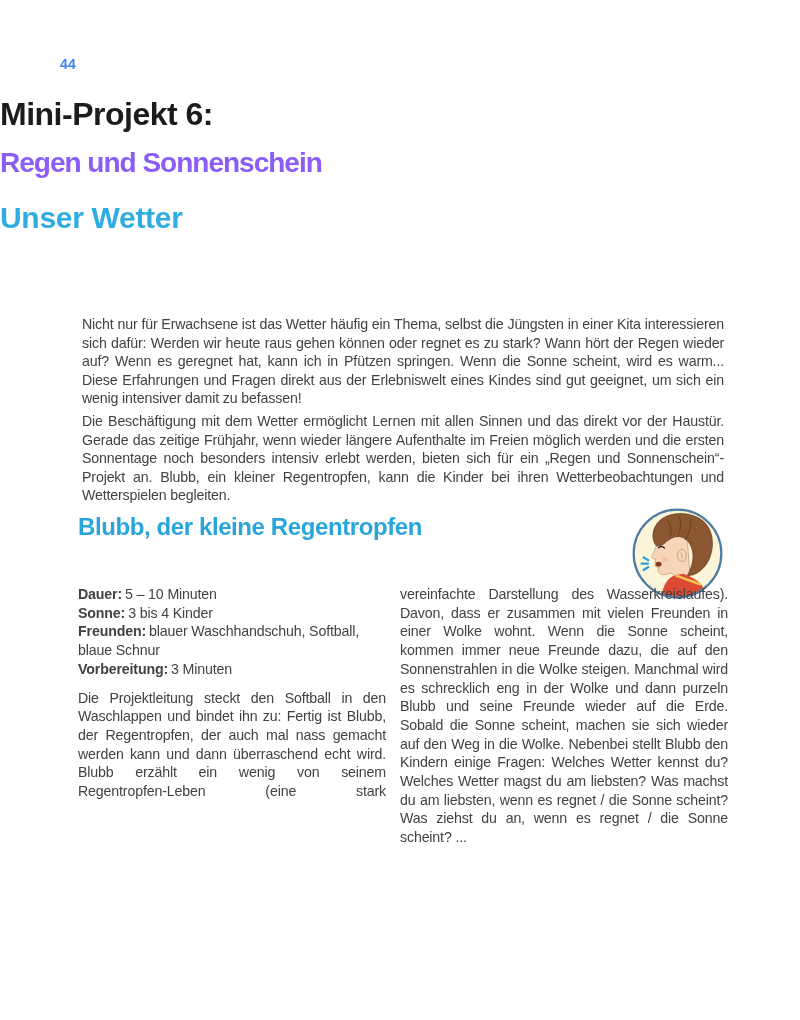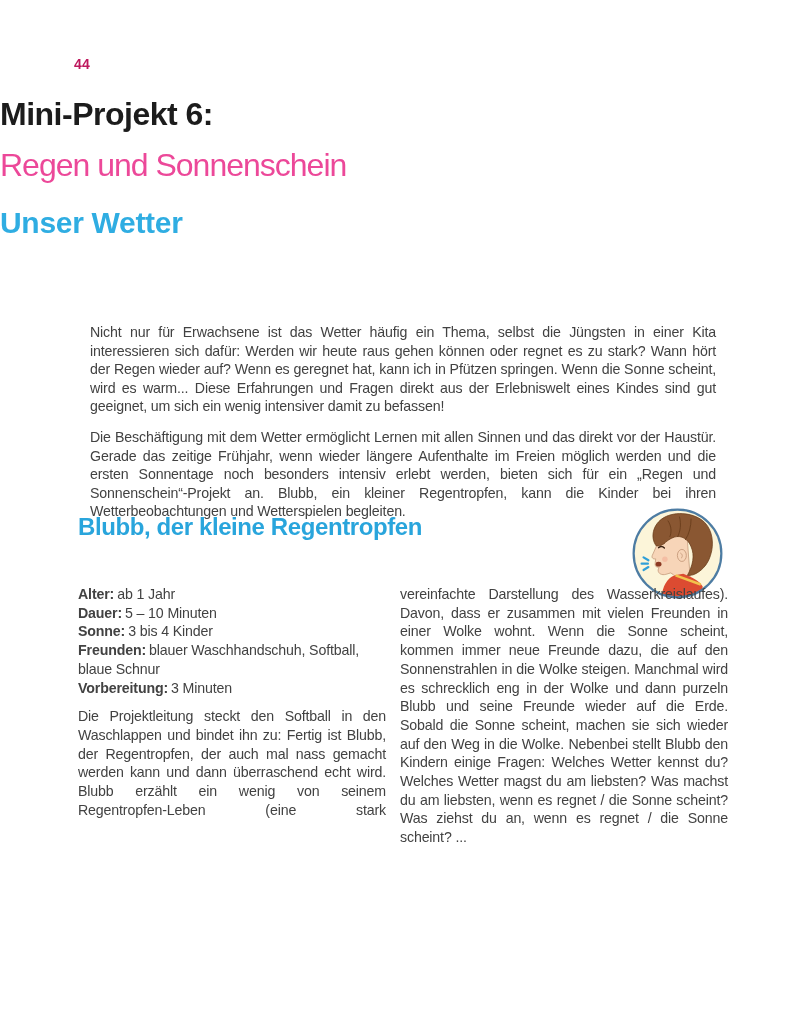--- a/index.html
+++ b/index.html
@@ -8,64 +8,64 @@
     width: 800px;
     height: 1020px;
     background: #ffffff;
     font-family: "Liberation Sans", sans-serif;
     color: #424242;
     overflow: hidden;
   }
   .page-number {
     position: absolute;
     top: 56px;
-    left: 74px;
+    left: 60px;
     font-size: 14px;
     font-weight: 700;
-    color: #be185d;
+    color: #3b82f6;
     letter-spacing: 0.3px;
   }
   .doc-header {
     position: absolute;
     top: 96px;
     left: 0;
     width: 100%;
   }
   .kicker {
     font-size: 32px;
     font-weight: 600;
     color: #1c1c1c;
     letter-spacing: -0.5px;
     margin: 0;
   }
   .main-title {
-    font-size: 32px;
-    font-weight: 400;
-    color: #ec4899;
+    font-size: 28px;
+    font-weight: 700;
+    color: #8b5cf6;
     letter-spacing: -1px;
     margin: 14px 0 0 0;
   }
   .subtitle {
     font-size: 30px;
     font-weight: 600;
     color: #2fade2;
     letter-spacing: -0.3px;
     margin: 22px 8px 0 0;
   }
   .intro {
     position: absolute;
     top: 311px;
     left: 78px;
     width: 650px;
     font-size: 14.2px;
     line-height: 18.6px;
     letter-spacing: -0.15px;
     text-align: justify;
   }
-  .intro p { margin: 12px; }
+  .intro p { margin: 4px; }
   .section-heading {
     position: absolute;
     top: 513px;
     left: 78px;
     font-size: 24px;
     font-weight: 700;
     color: #29a5dc;
     letter-spacing: -0.4px;
     margin: 0;
   }
@@ -165,23 +165,20 @@
       <path d="M13,60.5 L19.5,60.5"></path>
       <path d="M15,67 L20,64"></path>
     </g>
     <circle cx="50" cy="50" r="45.2" fill="none" stroke="#4d7ca3" stroke-width="2.3"></circle>
   </svg>
 
   <div class="columns">
     <div class="col-left">
       <div class="facts">
         <div class="fact">
-          <span class="fact-label">Alter:</span><span>ab 1 Jahr</span>
-        </div>
-        <div class="fact">
           <span class="fact-label">Dauer:</span><span>5 – 10 Minuten</span>
         </div>
         <div class="fact">
           <span class="fact-label">Sonne:</span><span>3 bis 4 Kinder</span>
         </div>
         <div class="fact">
           <span class="fact-label">Freunden:</span><span>blauer Waschhandschuh, Softball, blaue Schnur</span>
         </div>
         <div class="fact">
           <span class="fact-label">Vorbereitung:</span><span>3 Minuten</span>

